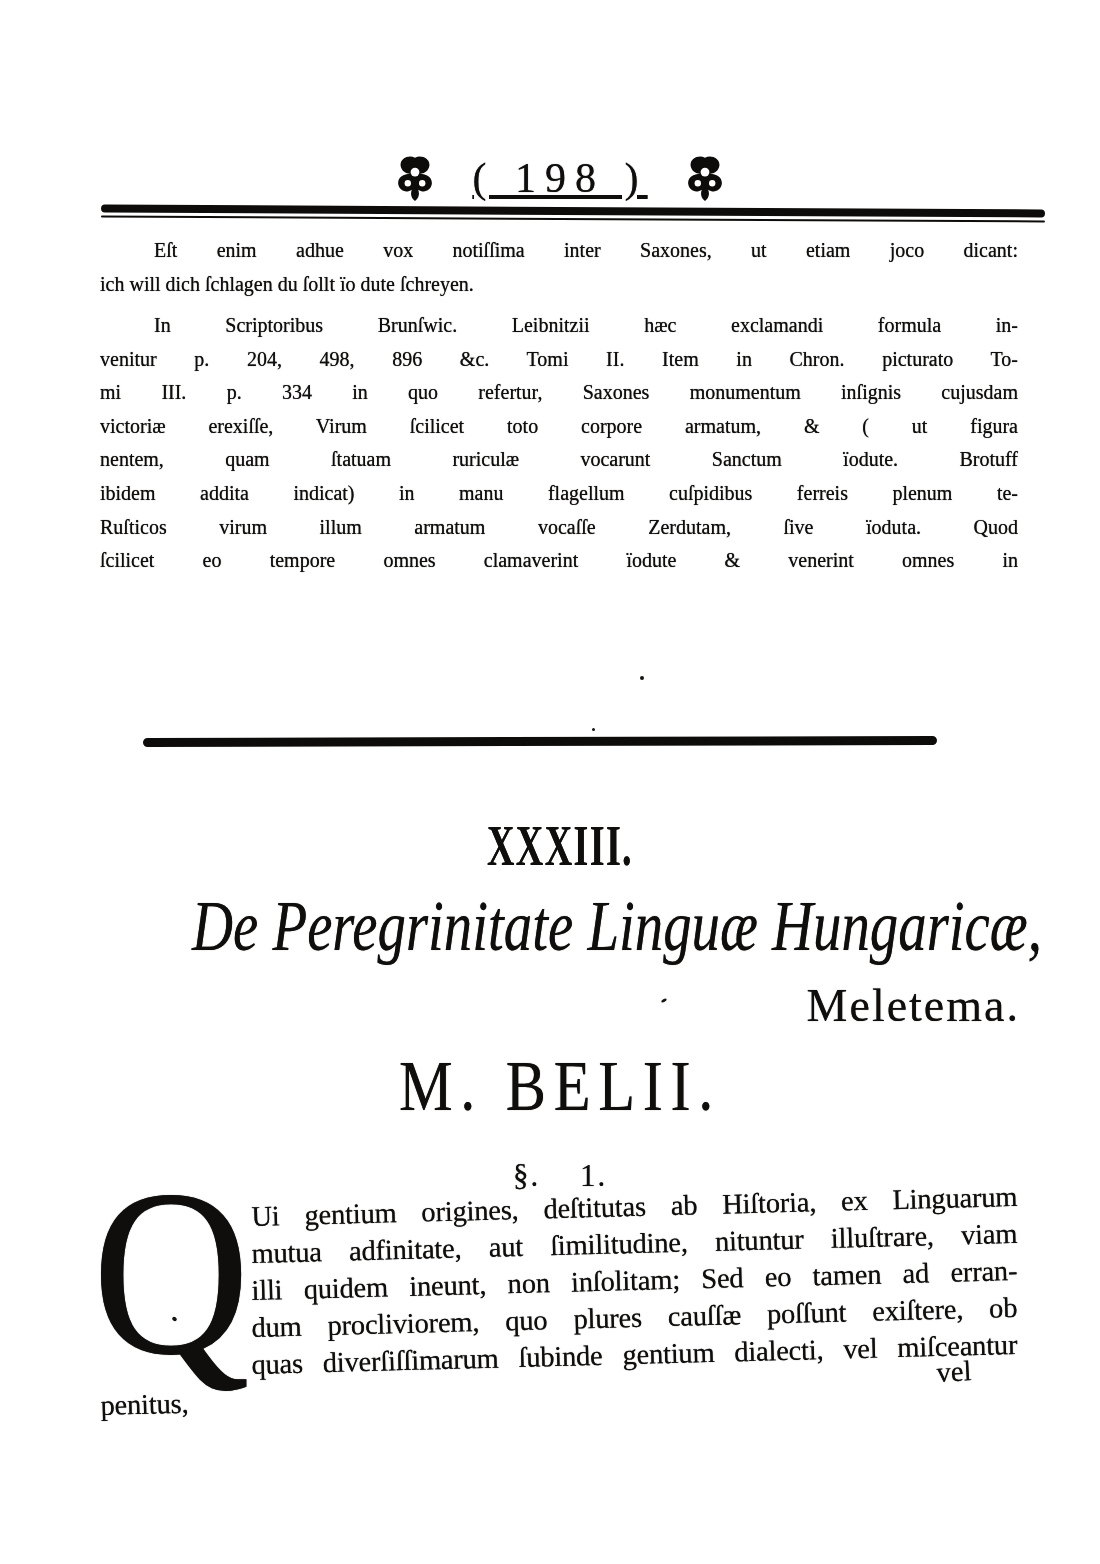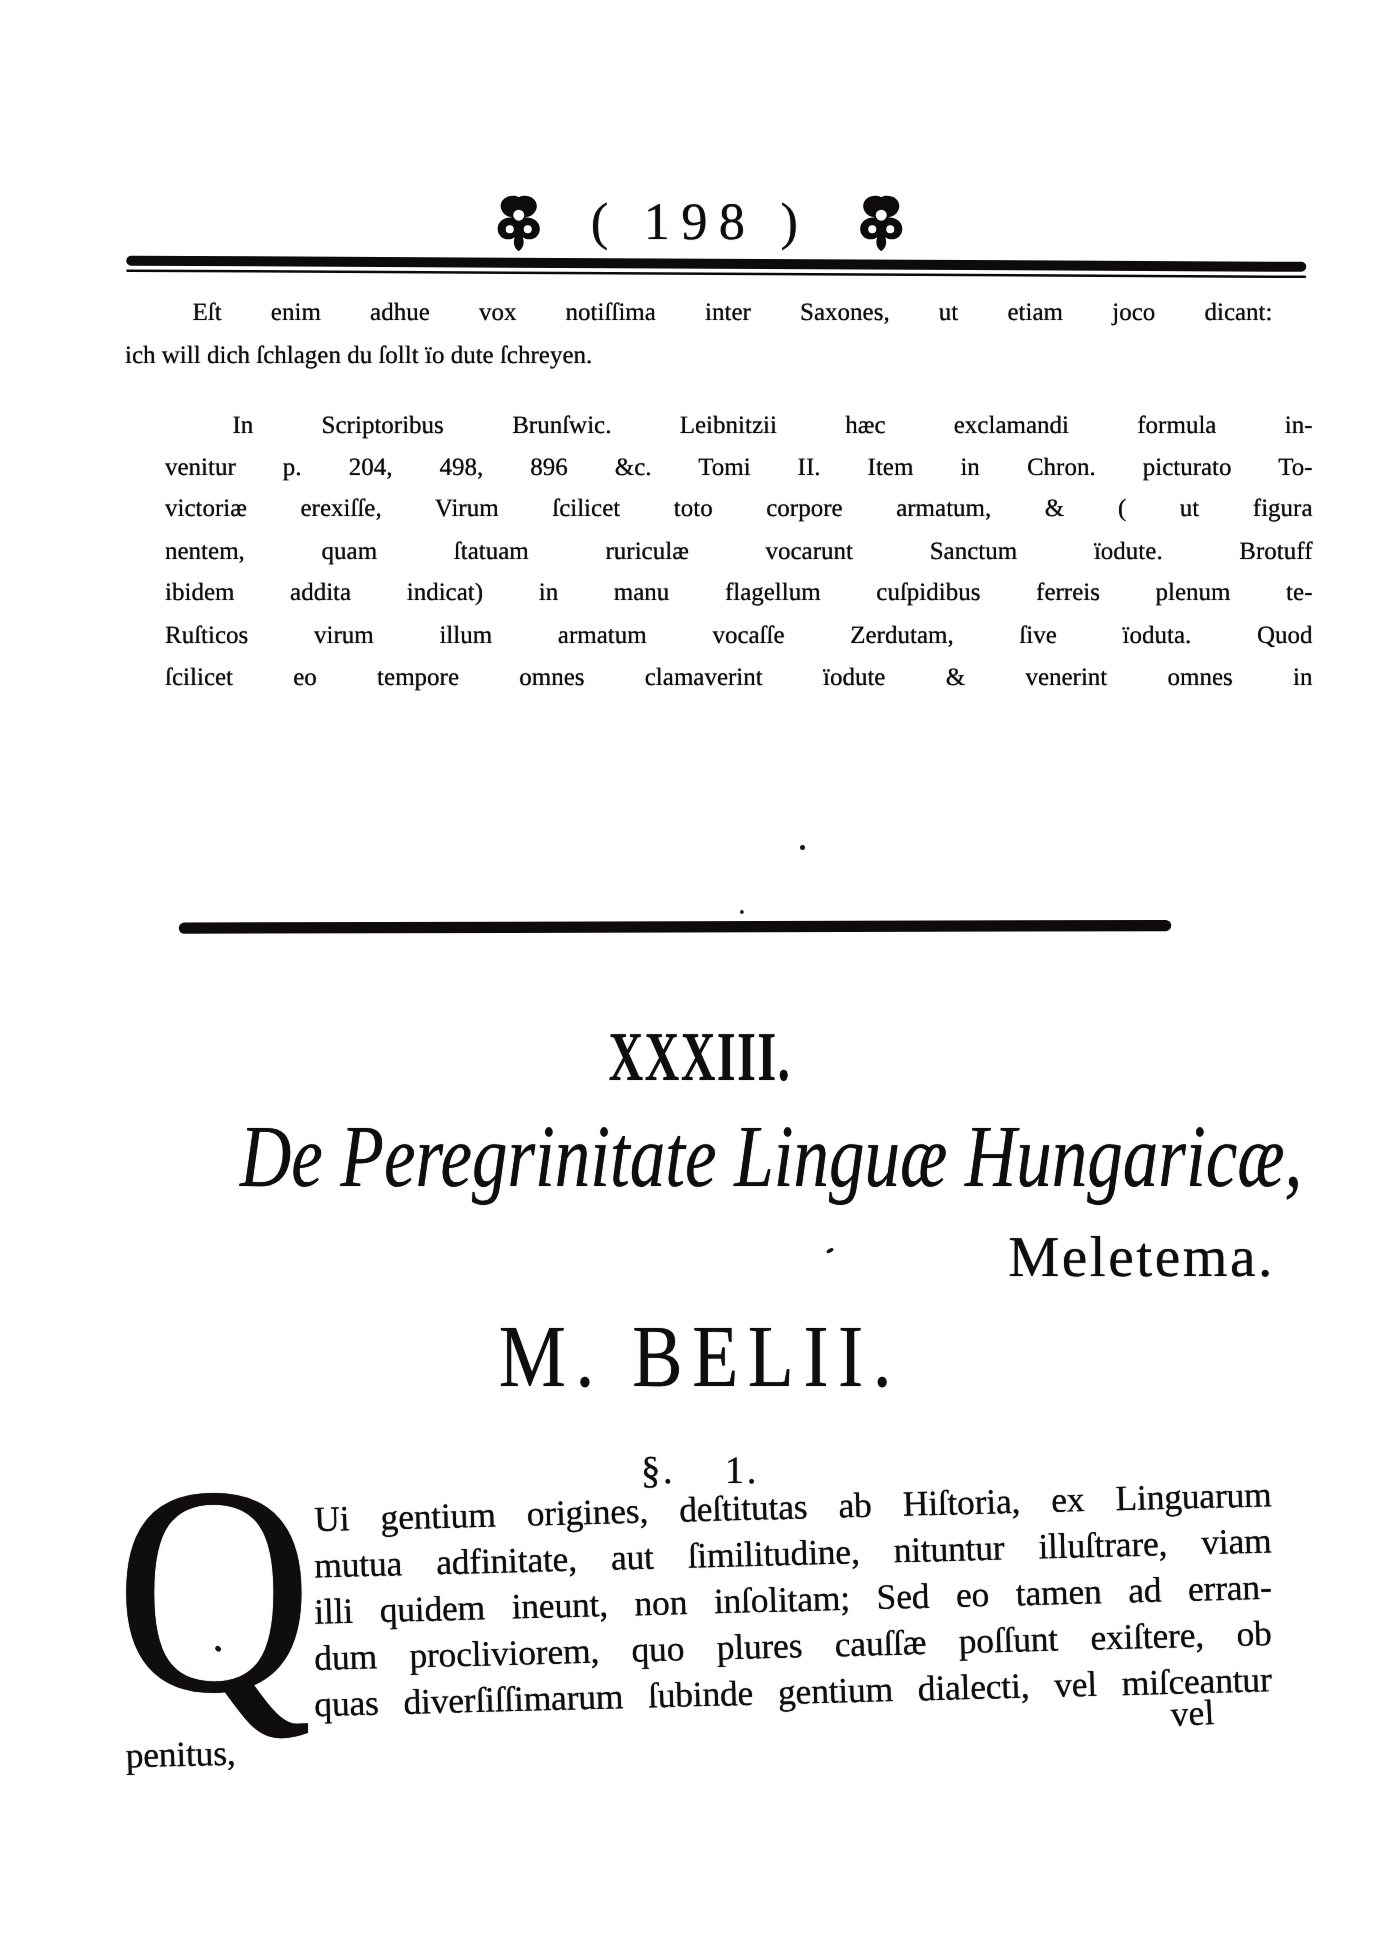--- a/index.html
+++ b/index.html
@@ -10,35 +10,35 @@
     background:#ffffff;
     color:#0f0e0c;
     font-family:"Liberation Serif","DejaVu Serif",serif;
     text-shadow:0 0 0.8px rgba(15,14,12,0.85);
     overflow:hidden;
   }
 
   
   .running-head {
     position:absolute; left:100px; top:154px; width:920px;
-    display:flex; align-items:center; justify-content:center; gap:34px;
+    display:flex; align-items:center; justify-content:center; gap:34px;text-decoration:underline;
   }
   .page-number { font-size:42px; letter-spacing:9px; white-space:nowrap; }
   .fleuron svg { display:block; }
   .fleuron.flip svg { transform:scaleX(-1); }
 
   
   .head-rule { position:absolute; left:101px; top:207px; width:944px; transform:rotate(0.3deg); }
   .head-rule .thick { height:8px; background:#0d0c0a; border-radius:4px; }
   .head-rule .thin  { height:2px; background:#0d0c0a; margin-top:3px; border-radius:2px; }
 
   
   .para { position:absolute; left:100px; width:918px; font-size:20px; line-height:33.6px; }
   .para-1 { top:234px; }
-  .para-2 { top:324px;margin-left:32px; }
+  .para-2 { top:309px; }
   .jline { text-align:justify; text-align-last:justify; height:33.6px; }
   .indent { text-indent:54px; }
   .lastline { text-align:right; text-align-last:left; }
 
   
   .section-rule {
     position:absolute; left:143px; top:737px; width:794px; height:9px;
     background:#0d0c0a; border-radius:5px; transform:rotate(-0.15deg);
   }
 
@@ -120,20 +120,21 @@
   </div>
 
   <div class="para para-1">
     <div class="jline indent">Eſt enim adhue vox notiſſima inter Saxones, ut etiam joco dicant:</div>
     <div class="jline lastline">ich will dich ſchlagen du ſollt ïo dute ſchreyen.</div>
   </div>
 
   <div class="para para-2">
     <div class="jline indent">In Scriptoribus Brunſwic.  Leibnitzii hæc exclamandi formula in-</div>
     <div class="jline">venitur p. 204, 498, 896 &amp;c.  Tomi II.   Item in Chron. picturato To-</div>
+    <div class="jline">mi III. p. 334 in quo refertur, Saxones monumentum inſignis cujusdam</div>
     <div class="jline">victoriæ erexiſſe, Virum ſcilicet toto corpore armatum, &amp; ( ut figura</div>
     <div class="jline">nentem, quam ſtatuam ruriculæ vocarunt Sanctum ïodute.   Brotuff</div>
     <div class="jline">ibidem addita indicat) in manu flagellum cuſpidibus ferreis plenum te-</div>
     <div class="jline">Ruſticos virum illum armatum vocaſſe Zerdutam, ſive ïoduta.   Quod</div>
     <div class="jline">ſcilicet eo tempore omnes clamaverint ïodute &amp; venerint omnes in</div>
   </div>
 
   <div class="section-rule"></div>
 
   <div class="chapter-number">XXXIII.</div>

